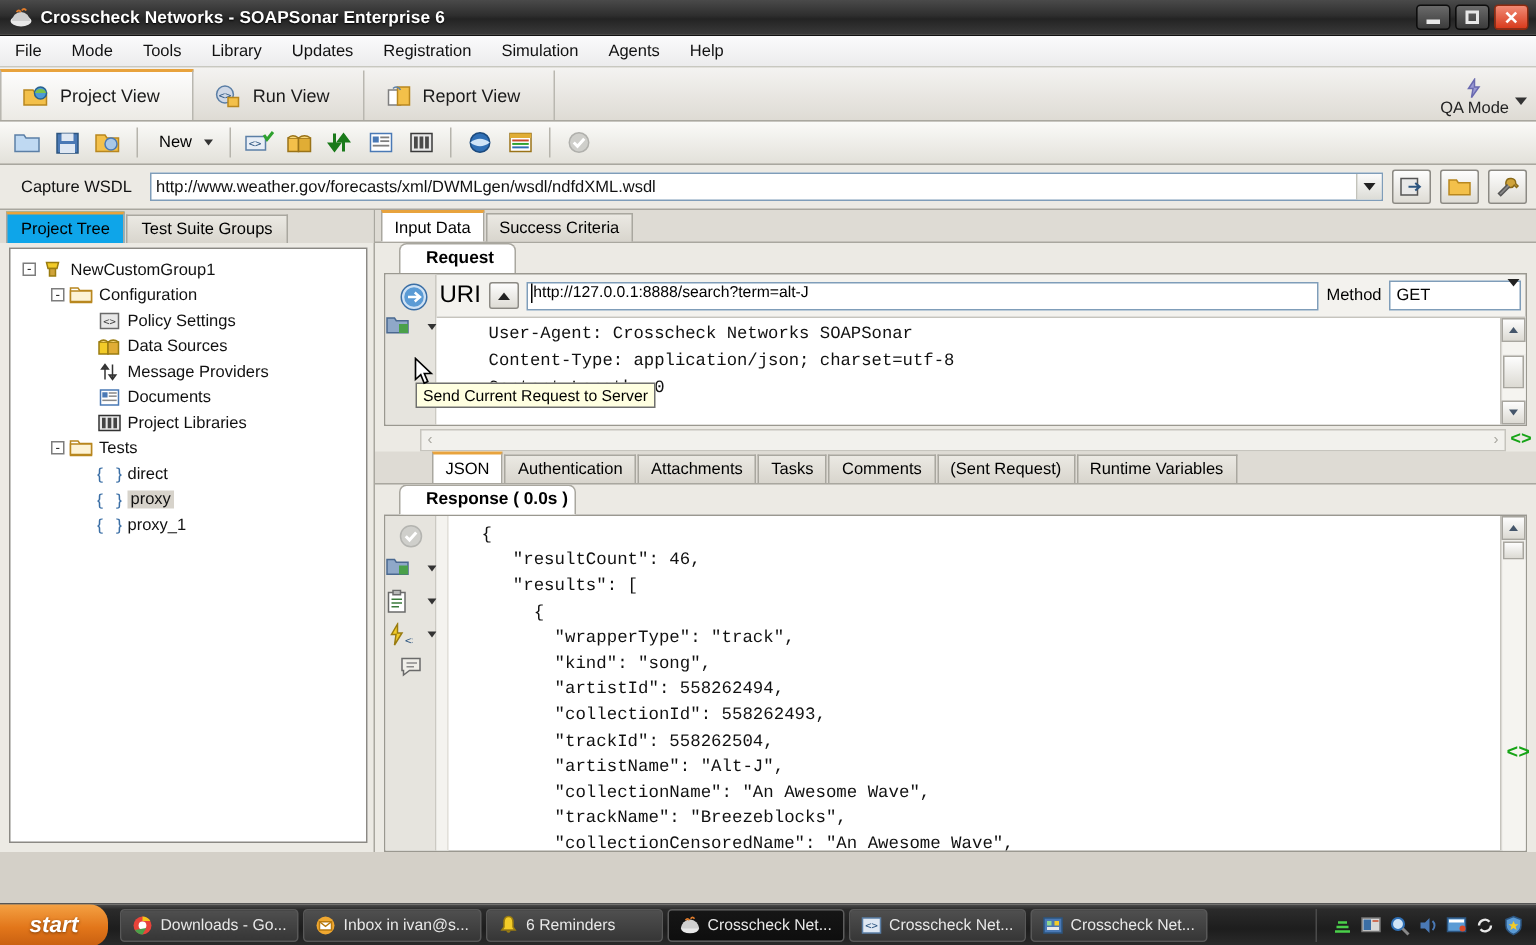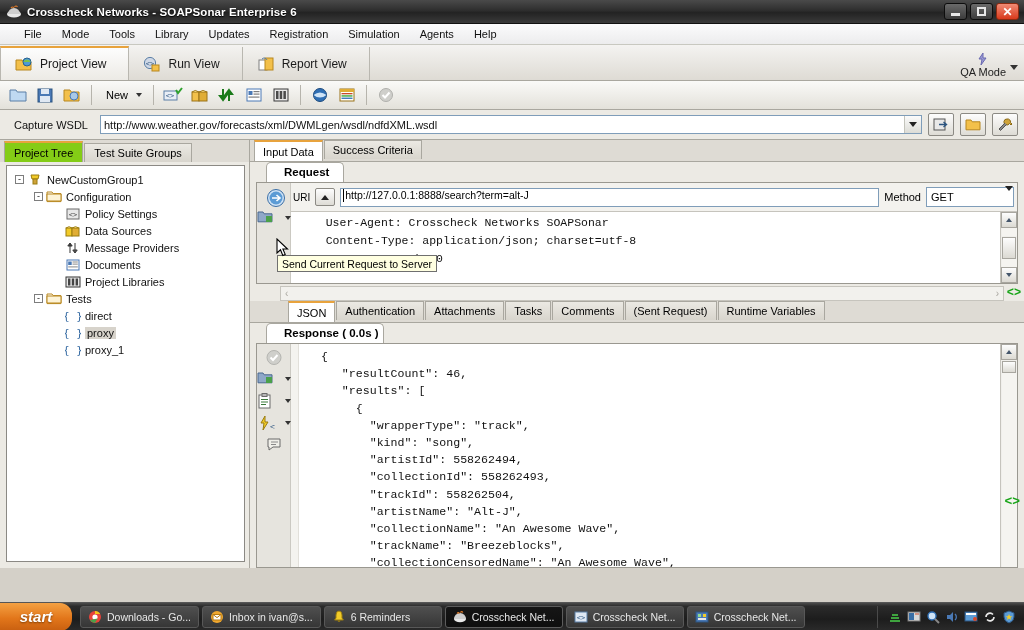--- a/index.html
+++ b/index.html
@@ -25,21 +25,21 @@
   .win-btns{margin-left:auto;display:flex;gap:3px;padding-right:3px;}
   .win-btn{width:23px;height:17px;border-radius:3px;border:1px solid #0d0d0d;
     background:linear-gradient(180deg,#6a6a6a,#3b3b3b);display:flex;align-items:center;justify-content:center;}
   .win-btn.close{background:linear-gradient(180deg,#f08a74,#d83a1c);border-color:#8d2a10;}
   .wb-min{width:9px;height:3px;background:#e8e8e8;margin-top:5px;}
   .wb-max{width:9px;height:9px;border:2px solid #e8e8e8;}
   .wb-x{color:#fff;font-size:12px;font-weight:bold;line-height:10px;}
 
   
   .menubar{height:21px;background:#f1f1f3;display:flex;align-items:center;
-    padding-left:14px;border-bottom:1px solid #c8c8c0;
+    border-bottom:1px solid #c8c8c0;
     background:linear-gradient(180deg,#fbfbfc,#ececed);}
   .menubar span{padding:2px 10px;font-size:11px;color:#111;}
 
   
   .viewtabs{height:36px;background:linear-gradient(180deg,#f4f3f1,#dedbd4);
      display:flex;align-items:flex-end;border-bottom:1px solid #a9a79f;position:relative;}
   .vtab{height:33px;display:flex;align-items:center;gap:7px;padding:0 22px 0 14px;
      font-size:12px;color:#1a1a1a;border-right:1px solid #b9b7b0;}
   .vtab.active{background:linear-gradient(180deg,#fdfdfd,#eceae5);
      border-top:2px solid #e8a33d;border-left:1px solid #b9b7b0;height:34px;}
@@ -73,51 +73,51 @@
   .sqbtn{width:26px;height:23px;border:1px solid #8c8a84;border-radius:2px;
      background:linear-gradient(180deg,#fdfdfd,#dedcd5);display:flex;align-items:center;justify-content:center;}
 
   
   .body{display:flex;height:428px;background:#d4d0c8;}
   .left{width:250px;background:#eceae4;display:flex;flex-direction:column;border-right:1px solid #a9a79f;}
   .ltabs{height:22px;display:flex;align-items:flex-end;padding-left:4px;background:#dedbd4;}
   .ltab{height:19px;padding:0 9px;font-size:11px;display:flex;align-items:center;
      border:1px solid #a9a79f;border-bottom:none;background:linear-gradient(180deg,#ebe9e3,#d8d5cd);
      margin-right:1px;}
-  .ltab.active{background:#84cc16;height:21px;border-top:2px solid #e8a33d;}
+  .ltab.active{background:#0ea5e9;height:21px;border-top:2px solid #e8a33d;}
   .tree{flex:1;margin:3px 4px 6px 6px;background:#fff;border:1px solid #8b8984;overflow:hidden;
      padding:5px 0 0 0;}
   .tr{display:flex;align-items:center;height:17px;font-size:11px;white-space:nowrap;}
   .tr .exp{width:9px;height:9px;border:1px solid #7d7d7d;background:#fff;font-size:9px;
      line-height:7px;text-align:center;color:#222;margin-right:3px;flex:0 0 auto;}
   .tr .ti{width:16px;height:14px;margin-right:4px;position:relative;flex:0 0 auto;}
   .tr .lbl{color:#111;}
   .tr .lbl.sel{background:#d7d3cb;padding:0 2px;}
 
   .right{flex:1;display:flex;flex-direction:column;background:#eceae4;}
-  .rtabs{height:22px;display:flex;padding-left:4px;background:#dedbd4;
+  .rtabs{height:22px;display:flex;align-items:flex-end;padding-left:4px;background:#dedbd4;
      border-bottom:1px solid #a9a79f;}
   .rtab{height:19px;padding:0 8px;font-size:11px;display:flex;align-items:center;
      border:1px solid #a9a79f;border-bottom:none;background:linear-gradient(180deg,#ebe9e3,#d8d5cd);margin-right:1px;}
   .rtab.active{background:#fff;height:21px;border-top:2px solid #e8a33d;}
 
   
   .panel-tab{height:20px;display:flex;align-items:center;padding-left:10px;margin-left:16px;
      position:relative;}
   .panel-tab .pt-bg{position:absolute;left:0;top:0;width:78px;height:20px;background:#fff;
      border:1px solid #a9a79f;border-bottom:none;border-radius:5px 5px 0 0;}
   .panel-tab b{position:relative;font-size:11.5px;padding-left:8px;}
   .reqwrap{margin:0 6px 0 6px;border:1px solid #9a9890;background:#f3f2ee;display:flex;}
   .vstrip{width:34px;background:#e6e4de;display:flex;flex-direction:column;align-items:center;
      padding-top:5px;gap:6px;border-right:1px solid #cbc9c2;}
   .vbtn{display:flex;align-items:center;gap:2px;}
   .vicon{width:18px;height:16px;position:relative;}
   .reqmain{flex:1;display:flex;flex-direction:column;min-width:0;}
   .urirow{display:flex;align-items:center;gap:5px;padding:4px 3px 4px 2px;}
-  .uri-label{font-size:10px;}
+  .uri-label{font-size:16px;}
   .upbtn{width:20px;height:18px;border:1px solid #8c8a84;border-radius:2px;
      background:linear-gradient(180deg,#fdfdfd,#dedcd5);display:flex;align-items:center;justify-content:center;}
   .caret-up{width:0;height:0;border-left:4px solid transparent;border-right:4px solid transparent;border-bottom:5px solid #222;}
   .uri-input{flex:1;height:19px;background:#fff;border:1px solid #7f9db9;font-size:10.5px;
      display:flex;align-items:flex-start;padding:0 2px;min-width:0;}
   .caretbar{width:1px;height:13px;background:#000;margin-right:1px;}
   .method-label{font-size:11px;}
   .method-sel{width:88px;height:20px;background:#fff;border:1px solid #7f9db9;display:flex;align-items:center;}
   .method-sel .mv{flex:1;padding-left:4px;font-size:11px;}
   .reqbody{position:relative;background:#fff;border-top:1px solid #c6c4bd;height:72px;display:flex;}

